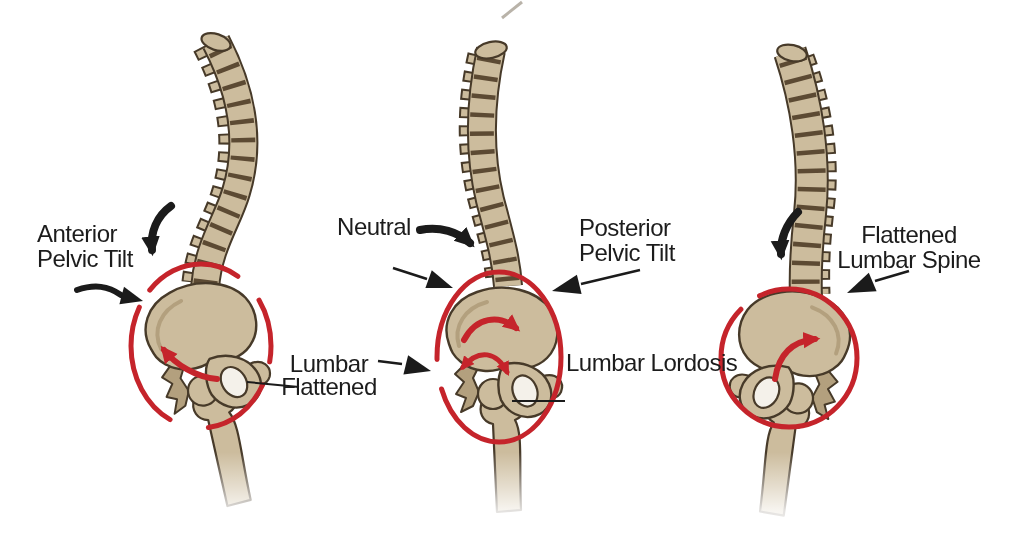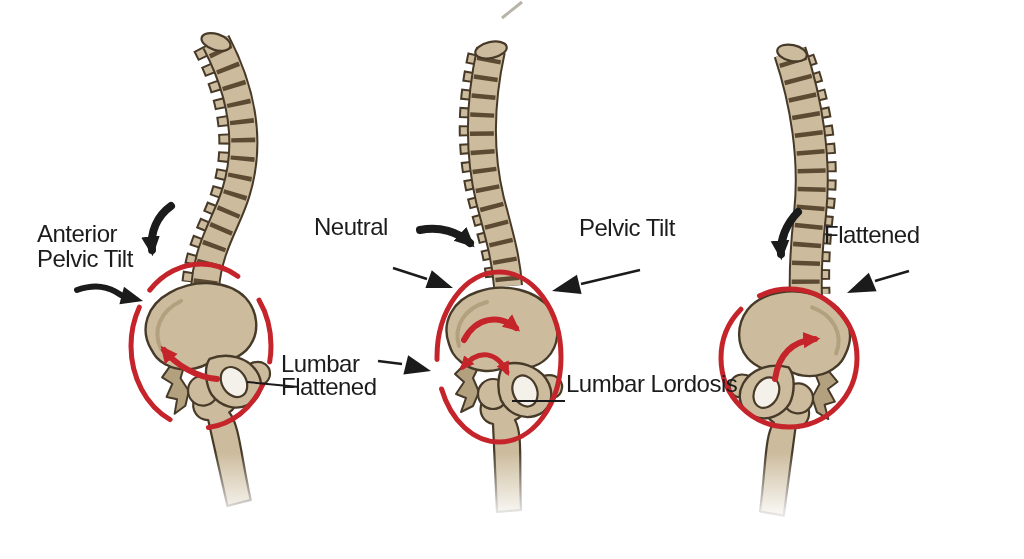--- a/index.html
+++ b/index.html
@@ -2,27 +2,27 @@
 <html><head>
 <meta charset="utf-8">
 <style>
   html,body{margin:0;padding:0;background:#ffffff;}
   #stage{position:relative;width:1024px;height:559px;background:#ffffff;overflow:hidden;
          font-family:"Liberation Sans",sans-serif;text-decoration:underline;}
   #art{position:absolute;left:0;top:0;}
   .lbl{position:absolute;font-size:24px;line-height:25px;letter-spacing:-0.5px;
        color:#1c1c1c;white-space:nowrap;}
   .lbl .ln{display:block;}
-  .ctr{}
+  .ctr{text-align:center;}
   #lbl-anterior{left:37px;top:221px;}
   #lbl-neutral{left:314px;top:214px;width:120px;}
   #lbl-posterior{left:579px;top:215px;}
   #lbl-flattened{left:824px;top:222px;width:170px;}
   #lbl-lordosis-left{left:281px;top:352px;width:96px;line-height:23px;}
-  #lbl-lordosis-right{left:566px;top:371px;text-align:right;}
+  #lbl-lordosis-right{left:566px;top:350px;text-align:right;}
 </style>
 </head>
 <body>
 
 <div id="stage">
 
 <svg id="art" width="1024" height="559" viewBox="0 0 1024 559">
   <defs>
     <marker id="mkb" viewBox="0 0 10 10" refX="6.5" refY="5" markerWidth="2.6" markerHeight="2.6" orient="auto" markerUnits="strokeWidth">
           <path d="M0 0.5 L9.5 5 L0 9.5 Z" fill="#1b1b1b"></path>
@@ -127,25 +127,27 @@
 <div class="lbl" id="lbl-anterior">
   <span class="ln">Anterior</span>
   <span class="ln">Pelvic Tilt</span>
 </div>
 
 <div class="lbl ctr" id="lbl-neutral">
   <span class="ln">Neutral</span>
 </div>
 
 <div class="lbl" id="lbl-posterior">
+  <span class="ln">Posterior</span>
   <span class="ln">Pelvic Tilt</span>
 </div>
 
 <div class="lbl ctr" id="lbl-flattened">
   <span class="ln">Flattened</span>
+  <span class="ln">Lumbar Spine</span>
 </div>
 
 <div class="lbl ctr" id="lbl-lordosis-left">
   <span class="ln">Lumbar</span>
   <span class="ln">Flattened</span>
 </div>
 
 <div class="lbl" id="lbl-lordosis-right">
   <span class="ln">Lumbar Lordosis</span>
 </div>

